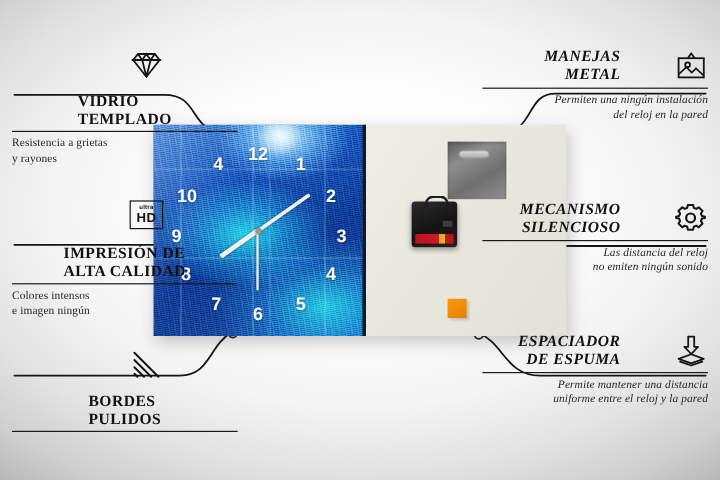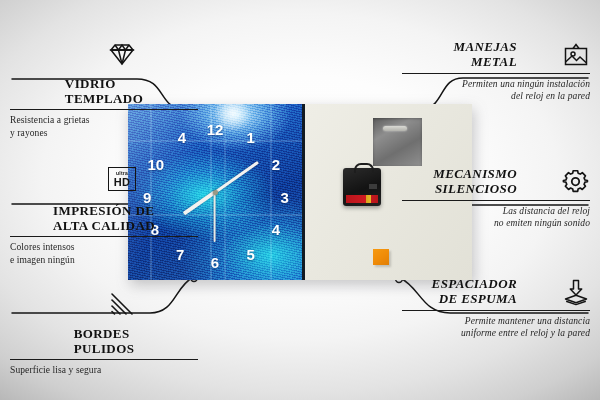--- a/index.html
+++ b/index.html
@@ -416,23 +416,20 @@
           <path d="M4 16 L12 24"></path>
           <path d="M4 21.5 L6.5 24"></path>
         </svg>
       </span>
       <div class="feat-title">
         <div>BORDES</div>
         <div>PULIDOS</div>
       </div>
     </div>
     <div class="feat-rule"></div>
-    <div class="feat-sub">
-      <div>Superficie lisa y segura</div>
-    </div>
   </div>
 
   <div class="feature right" style="top:40px;">
     <div class="feat-head">
       <span class="feat-icon">
         <svg viewBox="0 0 28 28" fill="none" stroke="currentColor" stroke-width="1.5">
           <rect x="3.5" y="7.5" width="21" height="16"></rect>
           <path d="M11 7.5 L14 3.5 L17 7.5"></path>
           <circle cx="11" cy="13" r="2"></circle>
           <path d="M3.5 21 L10 15 L14.5 19.5 L18 16 L24.5 22"></path>

